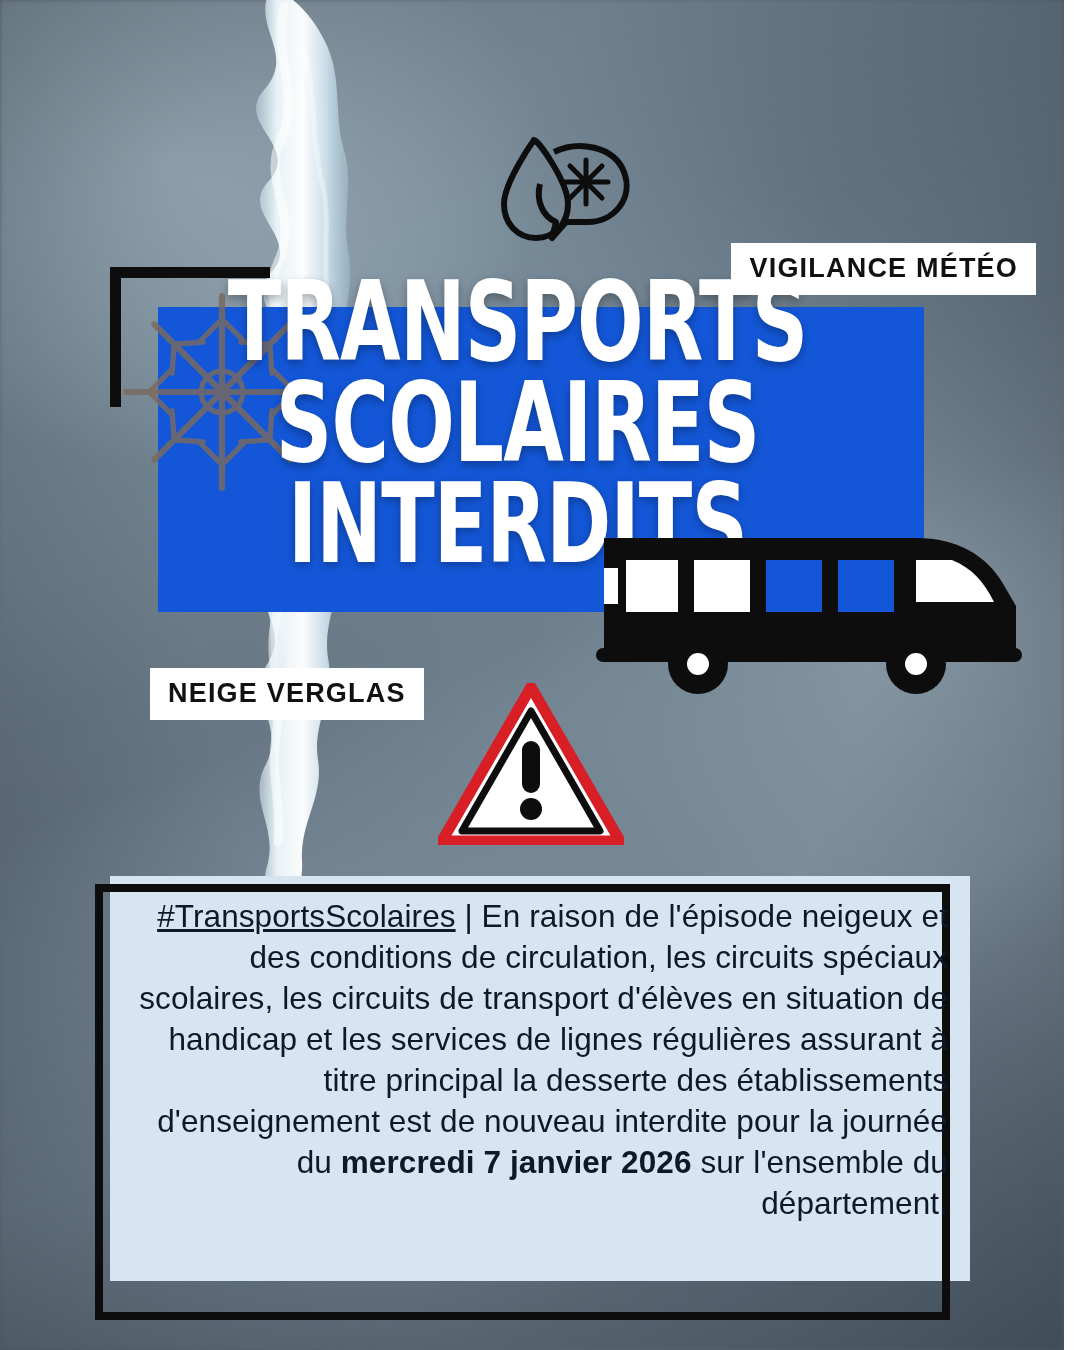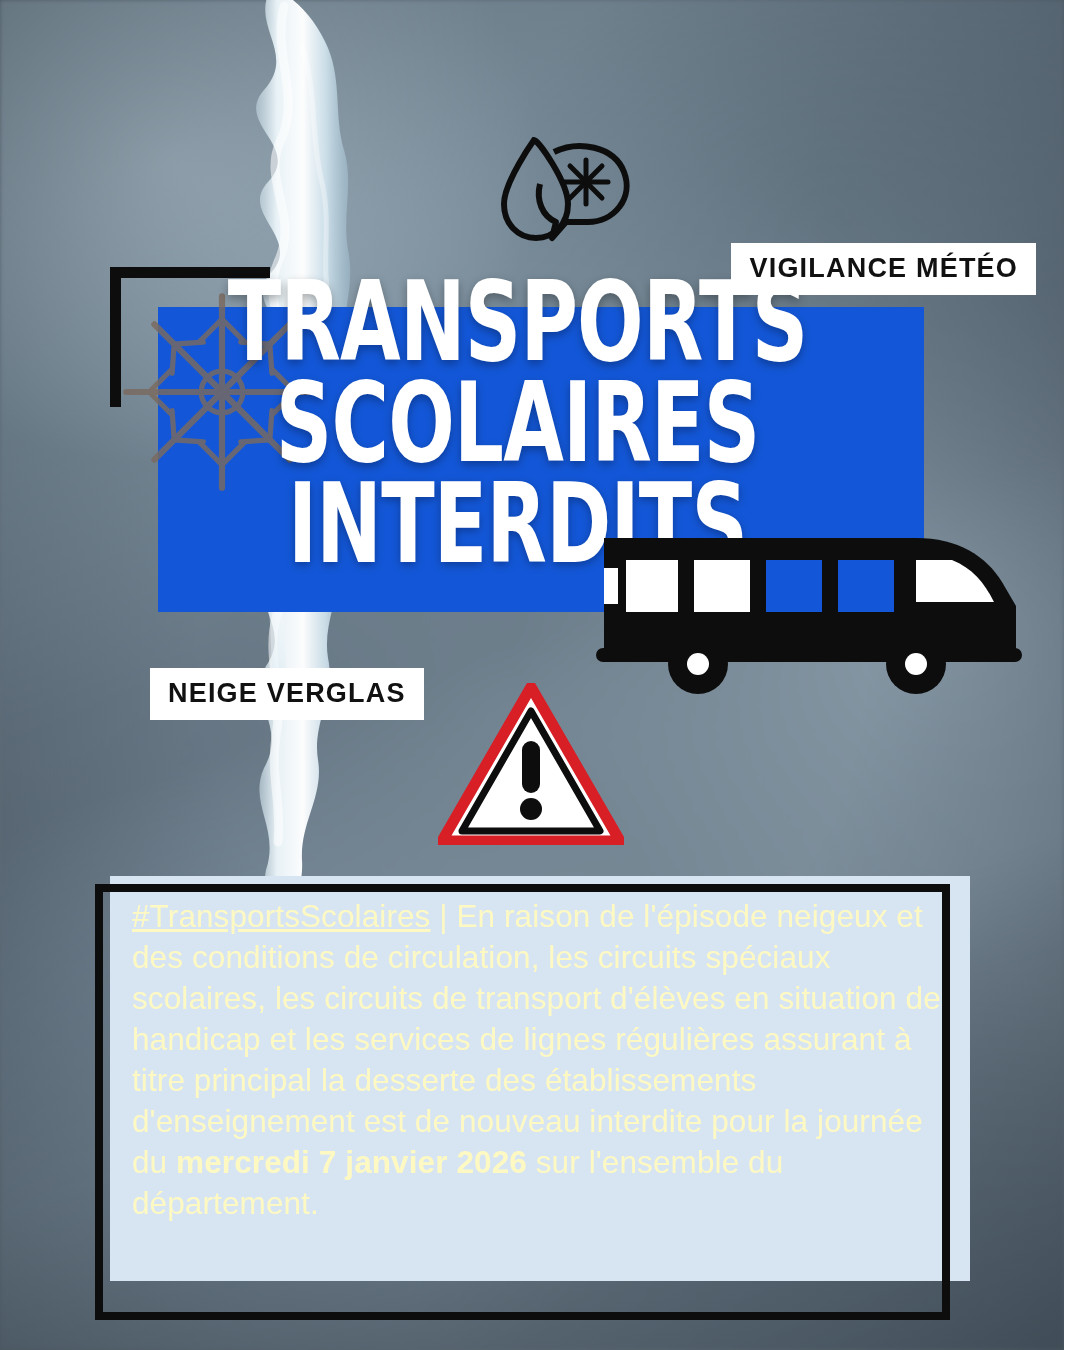--- a/index.html
+++ b/index.html
@@ -134,22 +134,22 @@
     position:absolute;
     left:110px; top:876px;
     width:860px; height:405px;
     background:#d7e5f2;
   }
   .panel-text {
     position:absolute;
     left:110px; top:896px;
     width:860px;
     padding:0 22px;
-    text-align:left;
-    color:#fef9c3;
+    text-align:right;
+    color:#0f172a;
     font-size:31.5px;
     line-height:1.30;
     letter-spacing:0.1px;
   }
   .panel-text .hashtag {
     text-decoration:underline;
   }
   .panel-text .date-bold { font-weight:700; }
 </style>
 </head>

